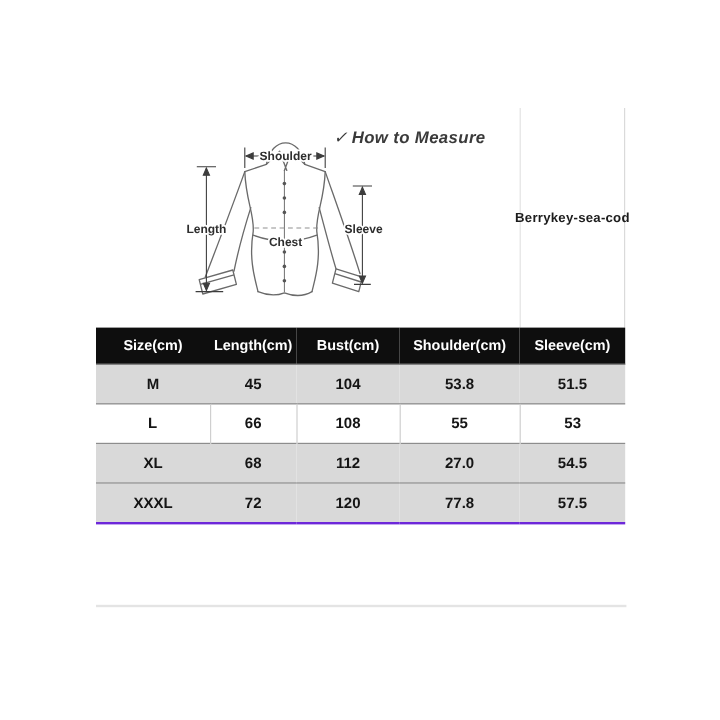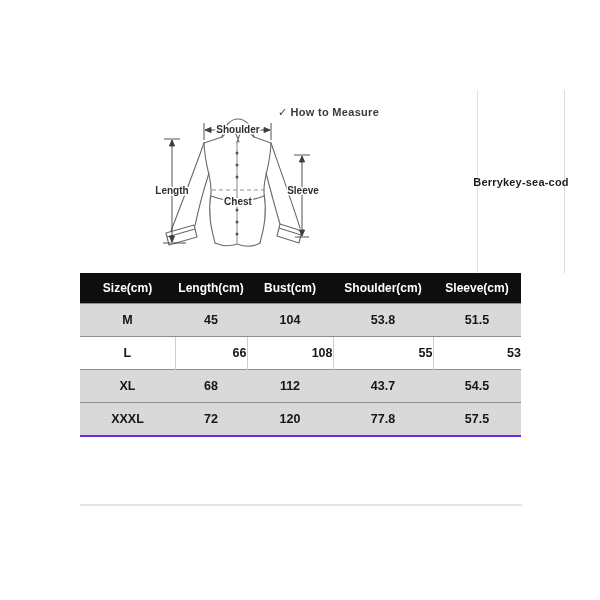--- a/index.html
+++ b/index.html
@@ -11,30 +11,31 @@
 
   
   .diagram-svg { position:absolute; left:150px; top:95px; width:175px; height:170px; }
   .dim-label {
     font-family:"Liberation Sans", sans-serif;
     font-size:10px; font-weight:700; fill:#2e2e2e;
     text-anchor:middle; paint-order:stroke; stroke:#ffffff; stroke-width:3px;
   }
   .howto {
     position:absolute; left:278px; top:106px;
-    font-size:11px; font-weight:600; color:#3a3a3a; letter-spacing:0.3px;
+    font-size:14px; font-weight:600; color:#3a3a3a; letter-spacing:0.3px;
     white-space:nowrap;
+    font-style:italic;
   }
   .howto .chk { margin-right:3px; font-weight:400; }
 
   
   .brand-box {
     position:absolute; left:433px; top:90px; width:86px; height:183px;
     border-left:1px solid #e3e3e3; border-right:1px solid #dadada;
-    display:flex; align-items:center; justify-content:center;margin-left:44px;
+    display:flex; align-items:center; justify-content:center;
   }
   .brand-box span {
     font-size:11px; font-weight:700; color:#1c1c1c; letter-spacing:0.2px;
     white-space:nowrap;
   }
 
   
   .size-table {
     position:absolute; left:80px; top:273px; width:441px;
     border-collapse:collapse; table-layout:fixed;
@@ -44,21 +45,21 @@
     font-size:12px; font-weight:700; height:30px; padding:0;
   }
   .size-table td {
     text-align:center; font-size:12.5px; font-weight:700; color:#151515;
     height:32px; padding:0;
   }
   tr.row-gray td {
     background:#d9d9d9;
     border-top:1px solid #8d8d8d; border-bottom:1px solid #8d8d8d;
   }
-  tr.row-white td:not(:first-child) { border-left:1px solid #cfcfcf;text-align:right; }
+  tr.row-white td:not(:first-child) { border-left:1px solid #cfcfcf; }
   tr.row-last td { border-bottom:2px solid #6d28d9; }
 
   
   .about-note {
     position:absolute; left:82px; top:481px;
     font-size:13.5px; font-weight:700; color:#111111; white-space:nowrap;
   }
   .footer-divider {
     position:absolute; left:80px; top:504px; width:442px; height:2px;
     background:#e4e4e4;
@@ -160,21 +161,21 @@
       <td>L</td>
       <td>66</td>
       <td>108</td>
       <td>55</td>
       <td>53</td>
     </tr>
     <tr class="row-gray">
       <td>XL</td>
       <td>68</td>
       <td>112</td>
-      <td>43.7</td>
+      <td>27.0</td>
       <td>54.5</td>
     </tr>
     <tr class="row-gray row-last">
       <td>XXXL</td>
       <td>72</td>
       <td>120</td>
       <td>77.8</td>
       <td>57.5</td>
     </tr>
   </tbody>

